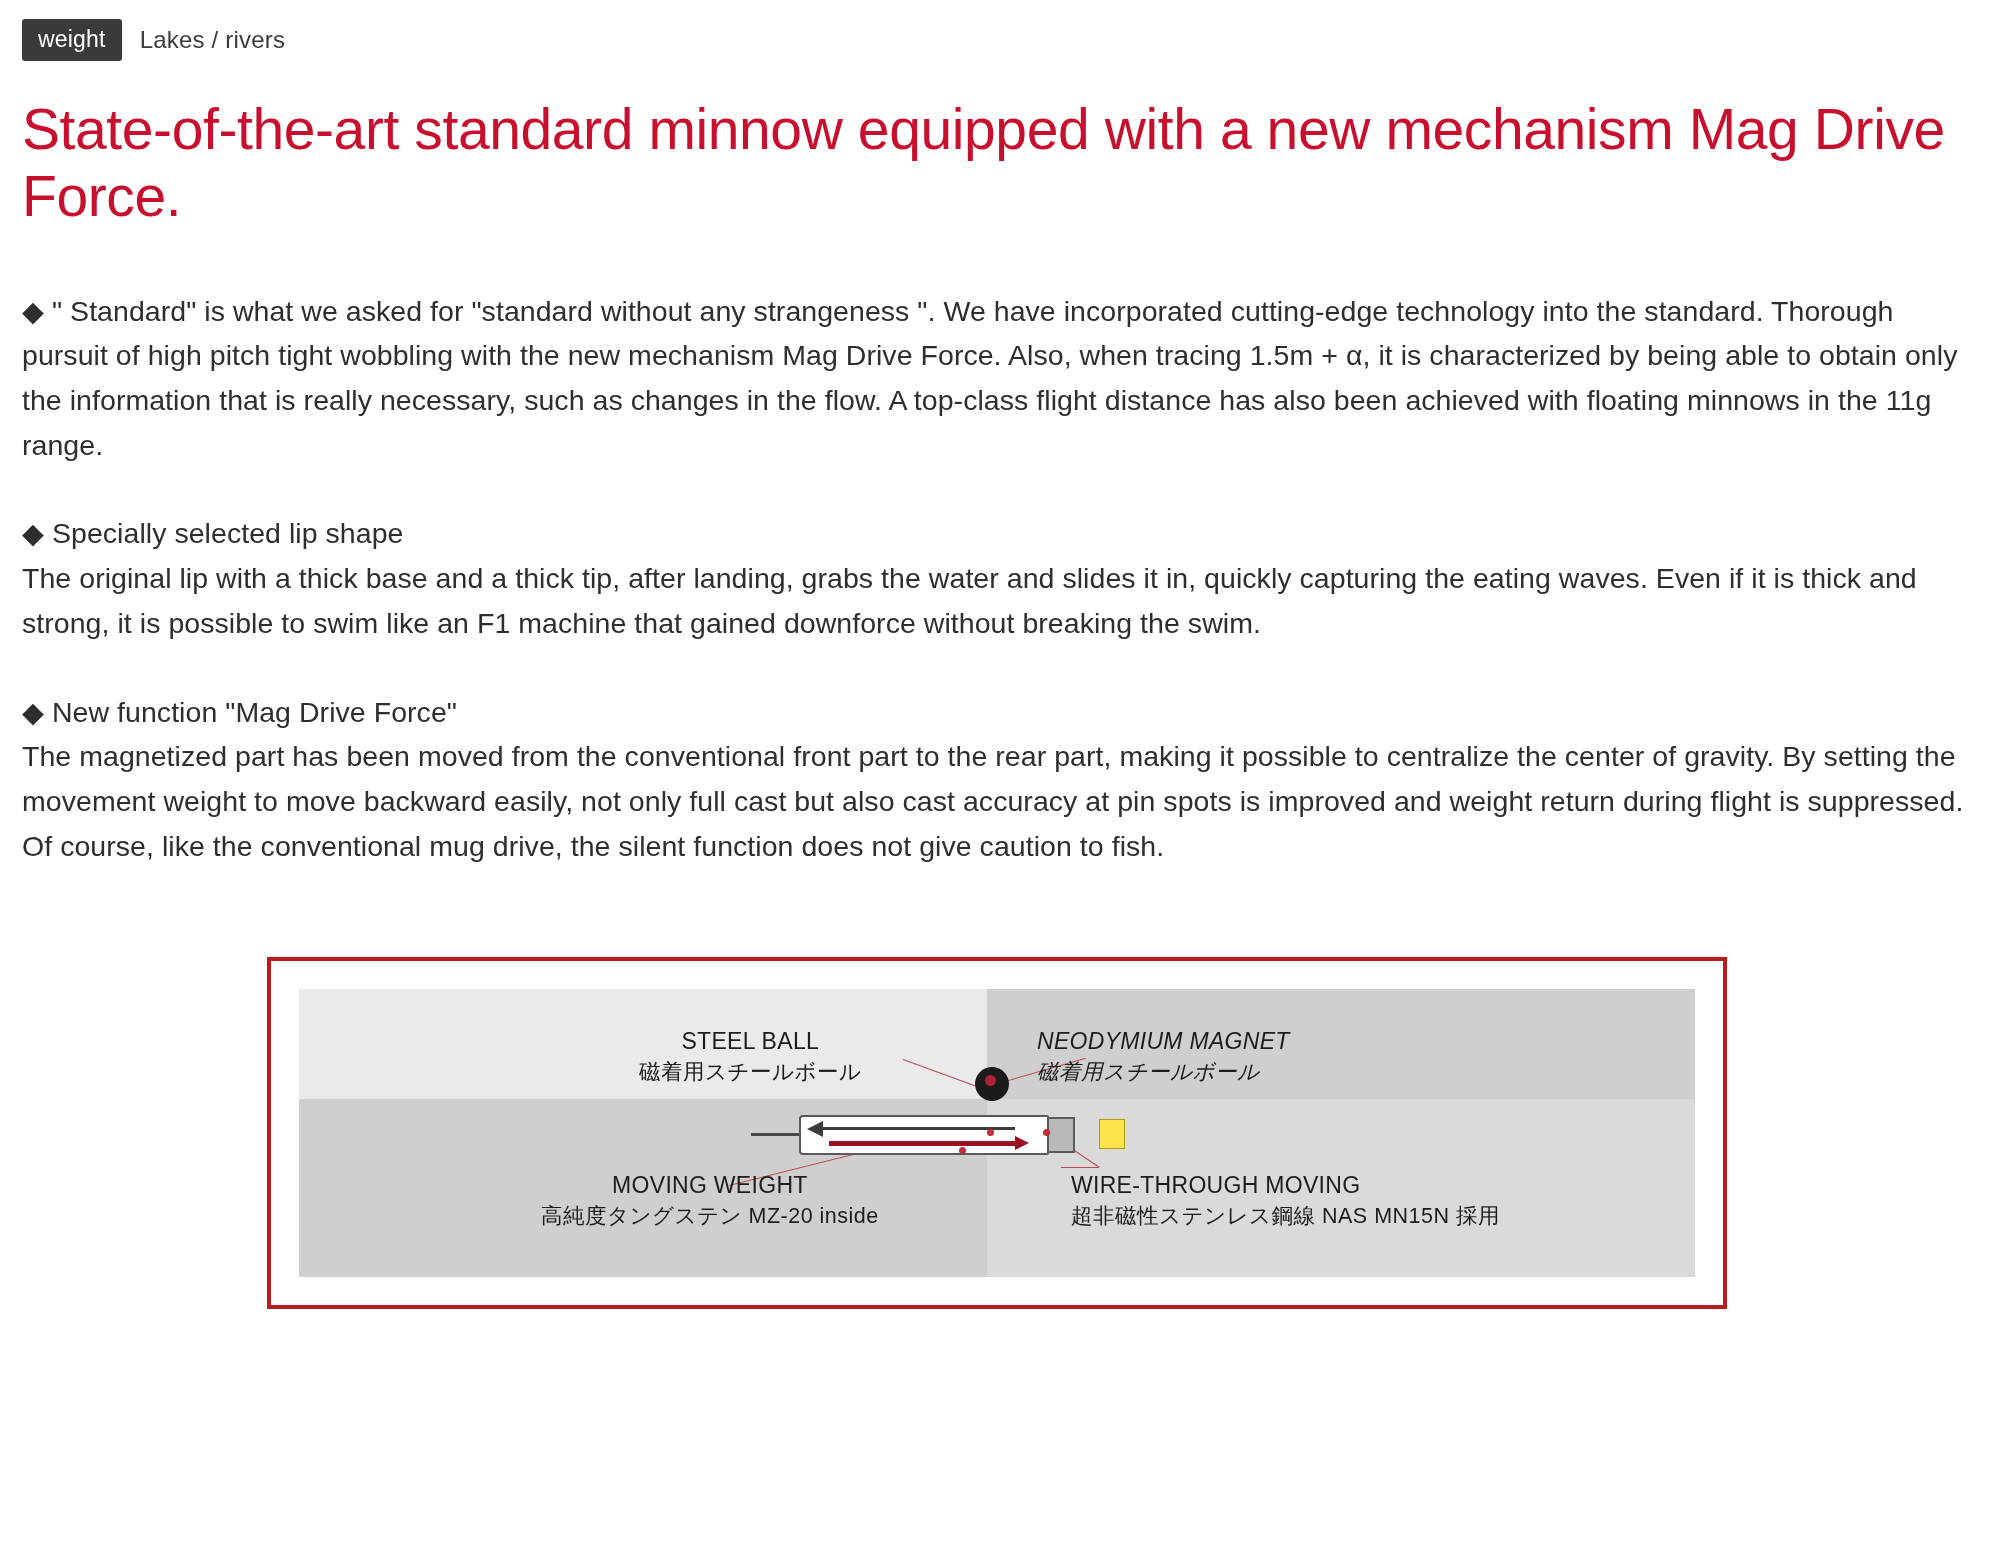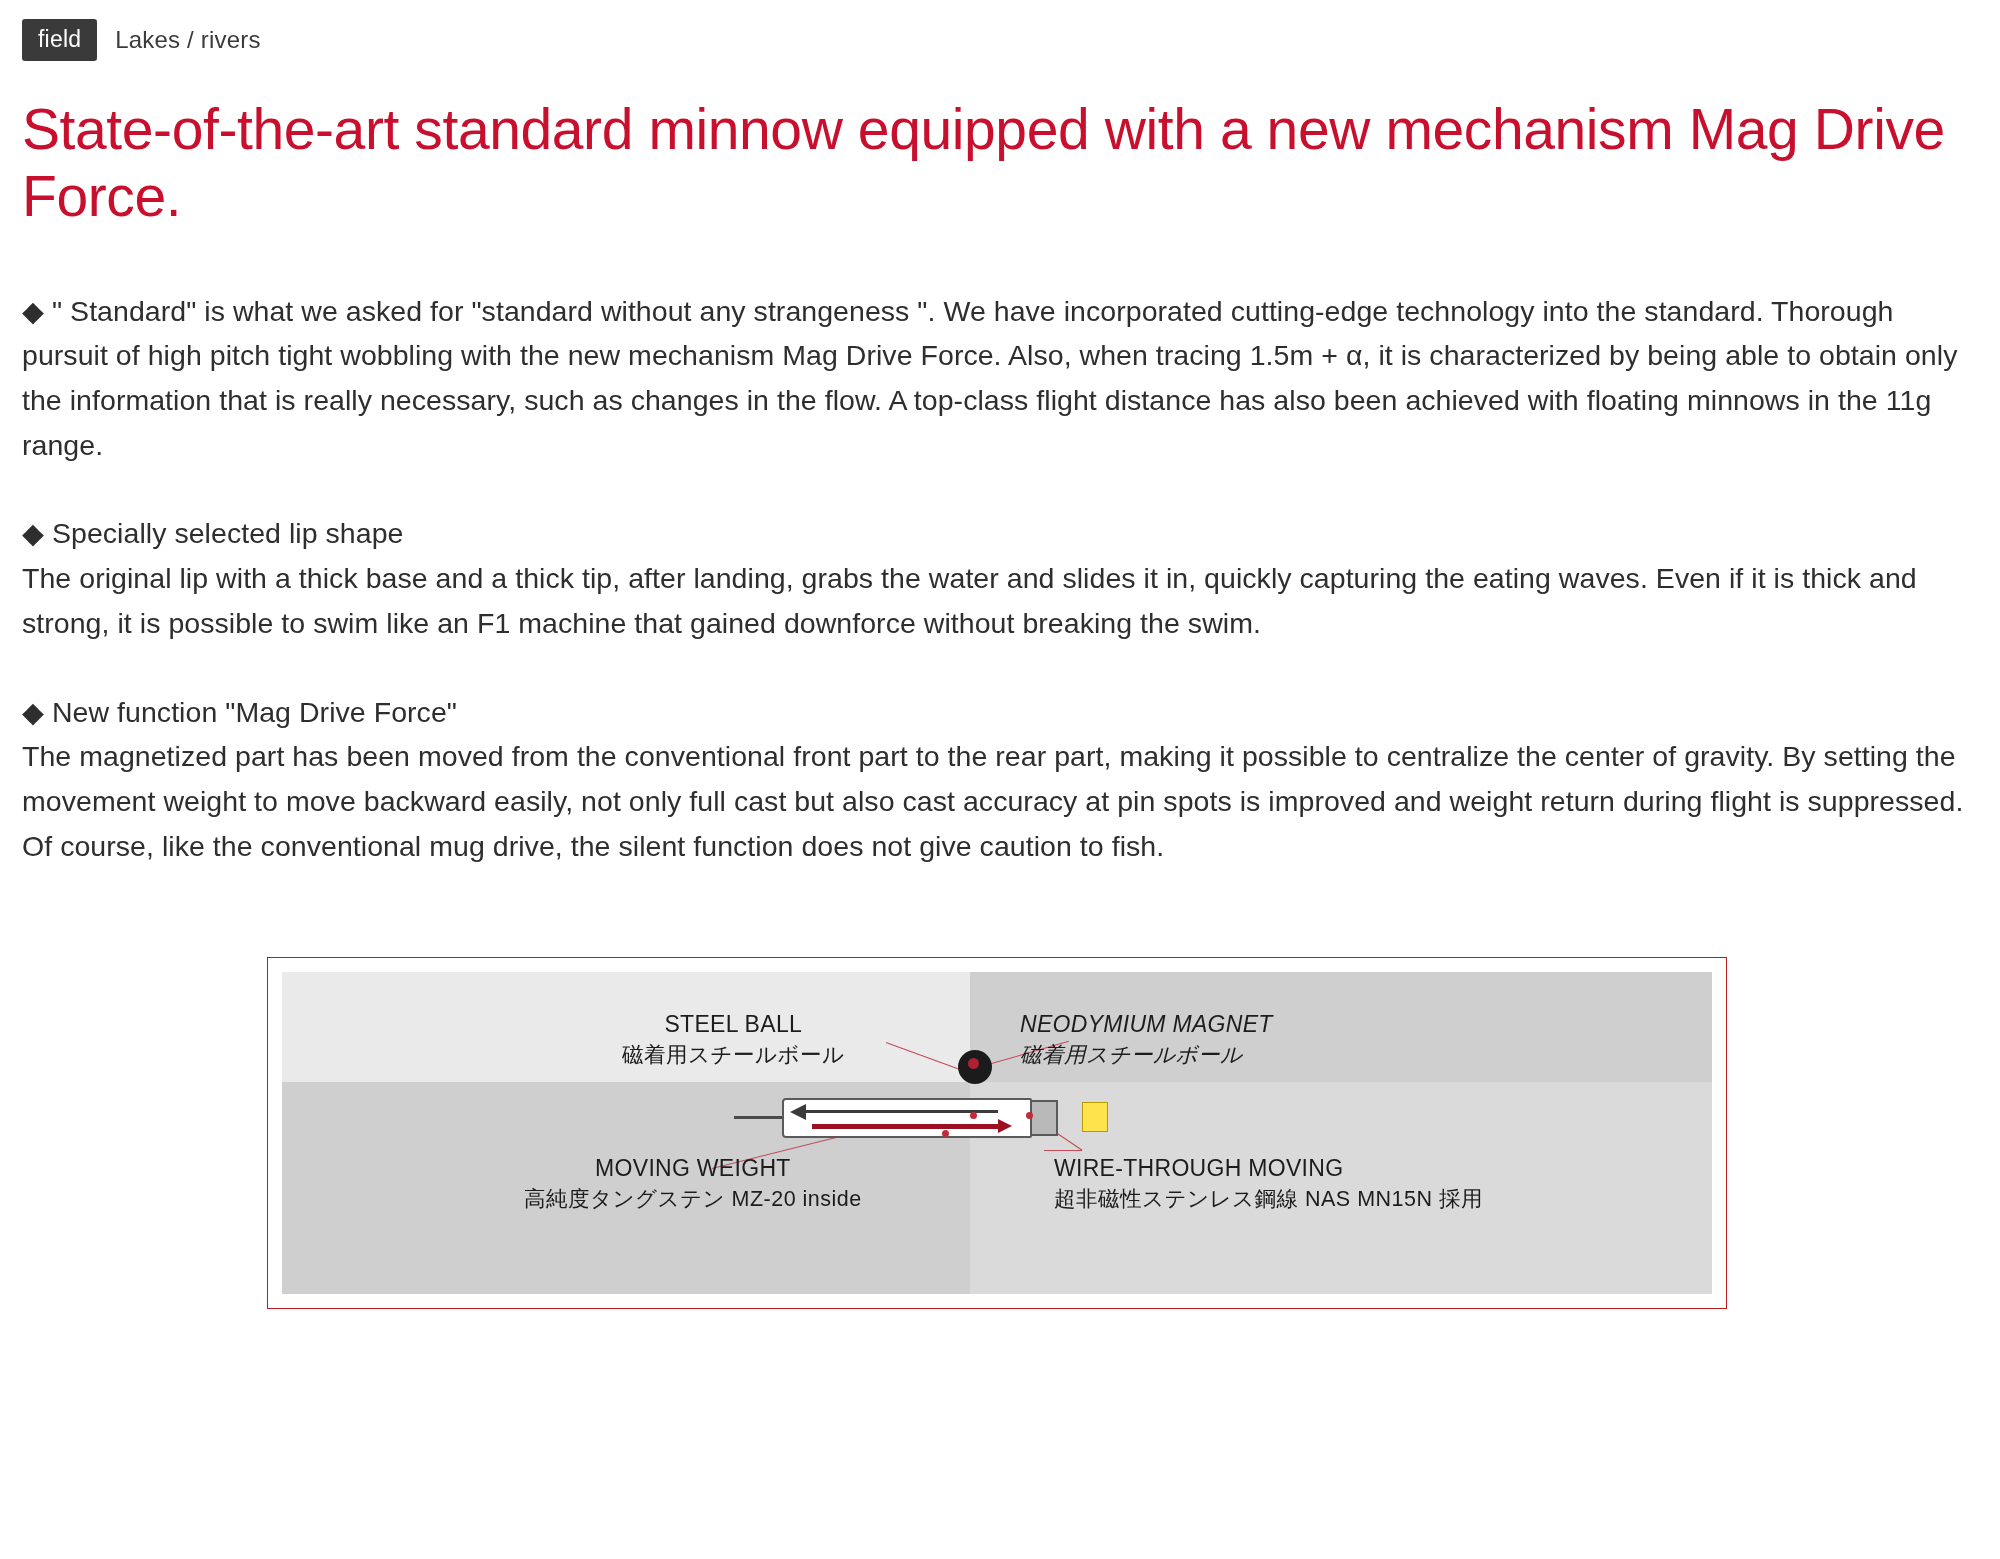--- a/index.html
+++ b/index.html
@@ -73,24 +73,24 @@
 
   
   .figure-wrap {
     margin: 88px 0 0 0;
     display: flex;
     justify-content: center;
   }
   .figure {
     width: 1460px;
     height: 352px;
-    border: 1px solid #b91c1c;
+    border: 4px solid #b91c1c;
     background: #ffffff;
     box-sizing: border-box;
-    padding: 14px;
+    padding: 28px;
   }
   .diagram {
     position: relative;
     width: 100%;
     height: 100%;
     background: #e8e8e8;
     overflow: hidden;
   }
   
   .q-tl { position:absolute; left:0;   top:0;   width:688px; height:110px; background:#eaeaea; }
@@ -225,21 +225,21 @@
   .dot-1 { left: 688px; top: 140px; }
   .dot-2 { left: 744px; top: 140px; }
   .dot-3 { left: 660px; top: 158px; }
 </style>
 </head>
 <body>
 
 <div class="page">
 
   <div class="crumb-row">
-    <span class="crumb-tag">field</span>
+    <span class="crumb-tag">weight</span>
     <span class="crumb-path">Lakes / rivers</span>
   </div>
 
   <h1 class="title">State-of-the-art standard minnow equipped with a new mechanism Mag Drive Force.</h1>
 
   <div class="body">
 
     <p class="para">◆ " Standard" is what we asked for "standard without any strangeness ". We have incorporated cutting-edge technology into the standard. Thorough pursuit of high pitch tight wobbling with the new mechanism Mag Drive Force. Also, when tracing 1.5m + α, it is characterized by being able to obtain only the information that is really necessary, such as changes in the flow. A top-class flight distance has also been achieved with floating minnows in the 11g range.</p>
 
     <p class="para">

